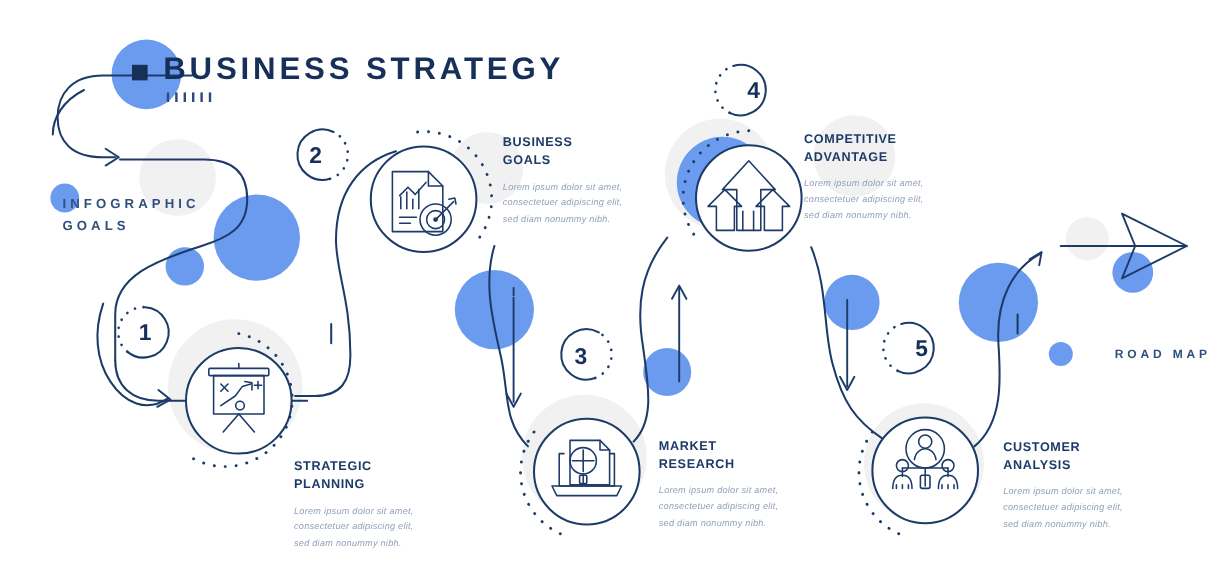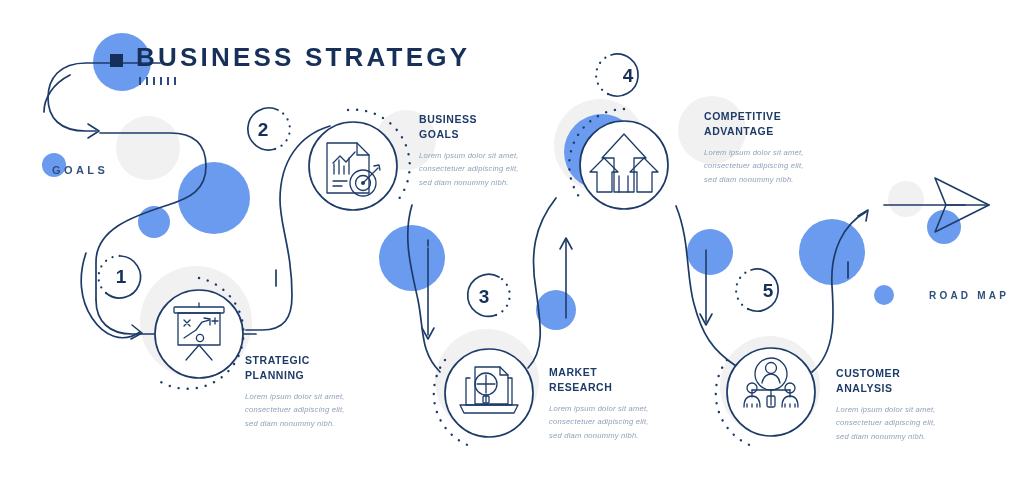--- a/index.html
+++ b/index.html
@@ -103,24 +103,24 @@
   .step-body {
     margin-top: 7px;
     font-size: 7.6px;
     letter-spacing: 0.22px;
     color: #90a0b8;
     line-height: 1.78;
     white-space: nowrap;
     font-style: italic;
   }
 
-  #text-strategic-planning { left: 245px; top: 353px; }
+  #text-strategic-planning { left: 245px; top: 382px; }
   #text-business-goals     { left: 419px; top: 112px; }
   #text-market-research    { left: 549px; top: 365px; }
-  #text-competitive-adv    { left: 704px; top: 109px; }
+  #text-competitive-adv    { left: 670px; top: 109px; }
   #text-customer-analysis  { left: 836px; top: 366px; }
 </style>
 </head>
 <body>
 
 <div id="canvas">
 
   <svg id="art" viewBox="0 0 1024 479" xmlns="http://www.w3.org/2000/svg">
     <defs>
       <style>
@@ -344,20 +344,21 @@
         <i></i>
           <i></i>
           <i></i>
           <i></i>
           <i></i>
           <i></i>
       </div>
     </div>
 
     <div id="subtitle-block">
+      <div>INFOGRAPHIC</div>
       <div>GOALS</div>
     </div>
 
     <div id="roadmap-label">ROAD MAP</div>
 
     <div class="step-text" id="text-strategic-planning">
       <div class="step-title">STRATEGIC</div>
       <div class="step-title">PLANNING</div>
       <div class="step-body">
         <div>Lorem ipsum dolor sit amet,</div>

